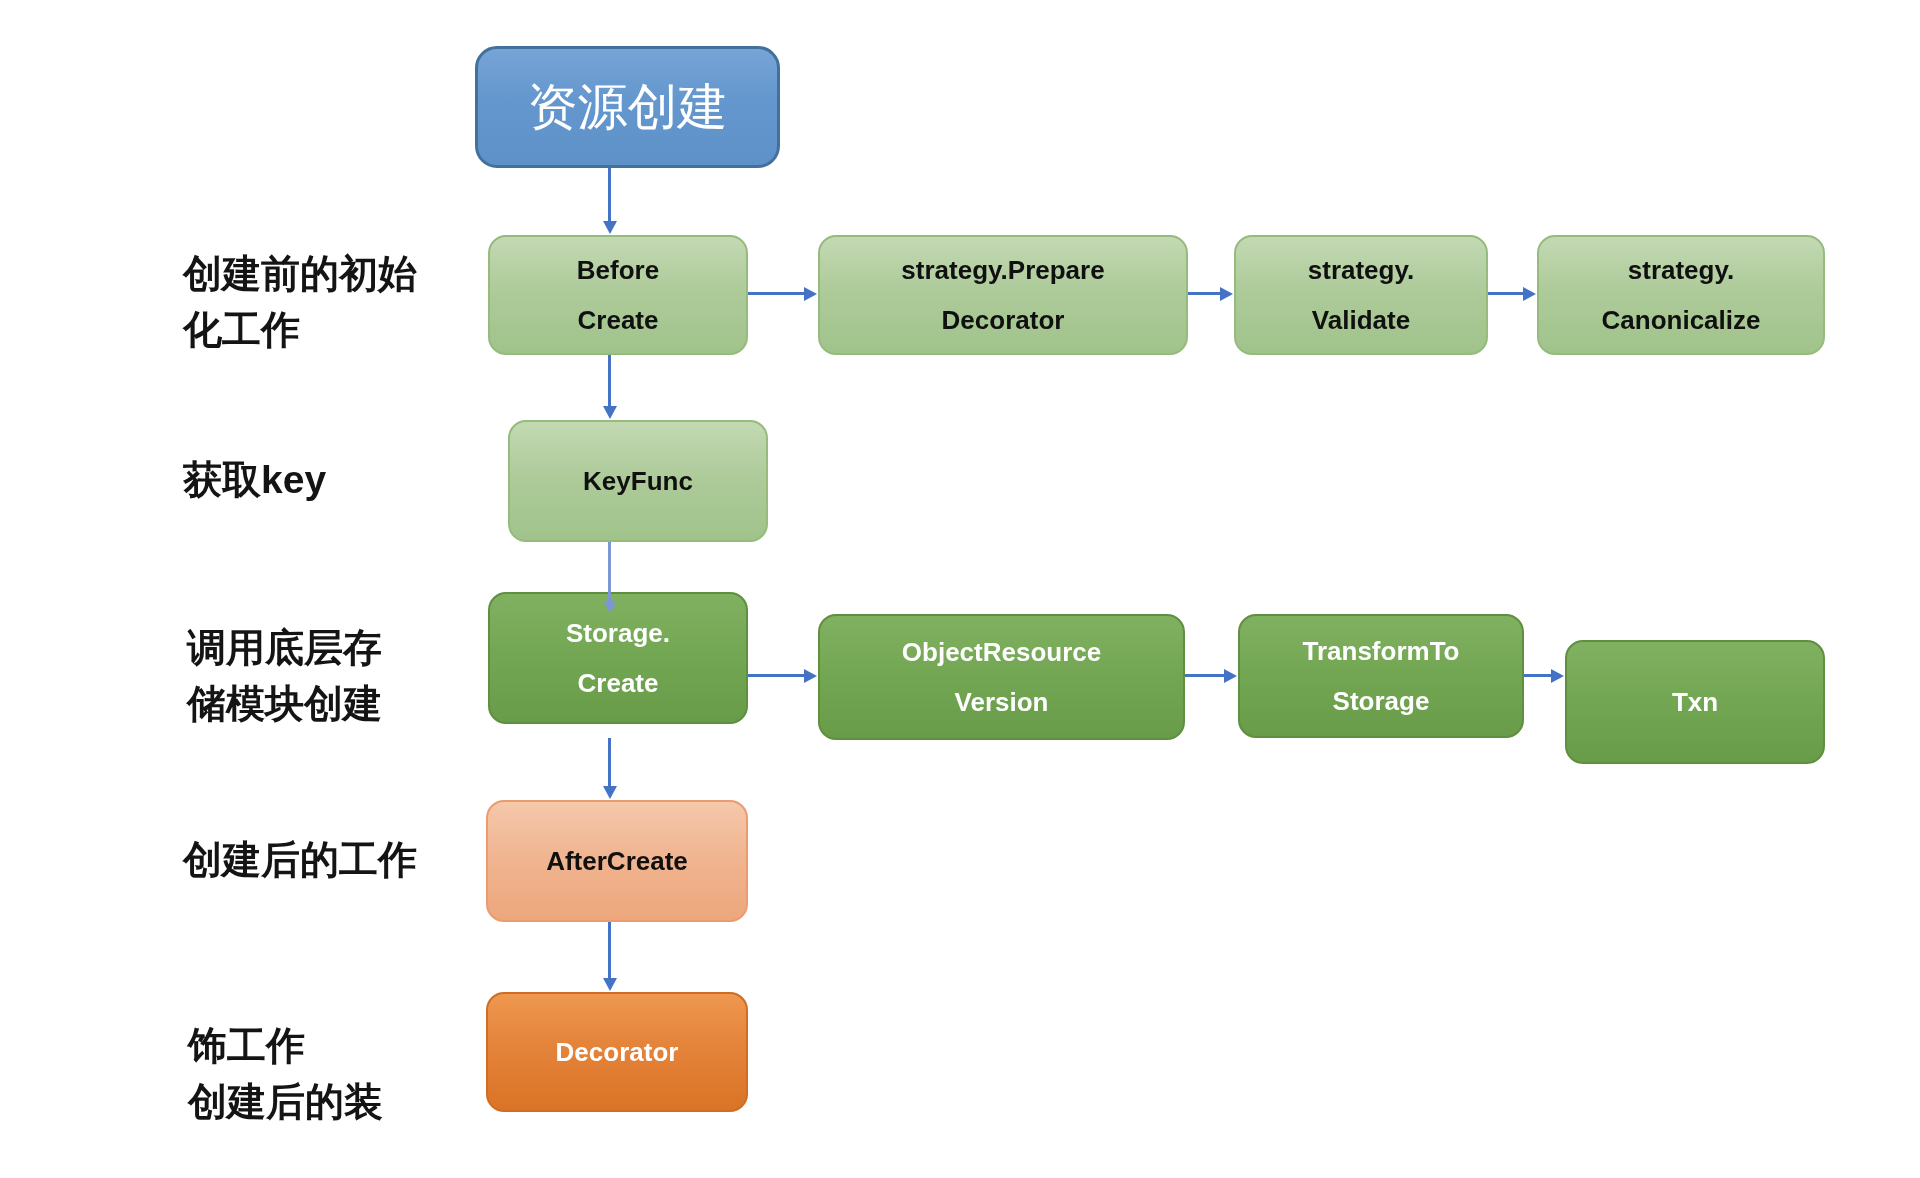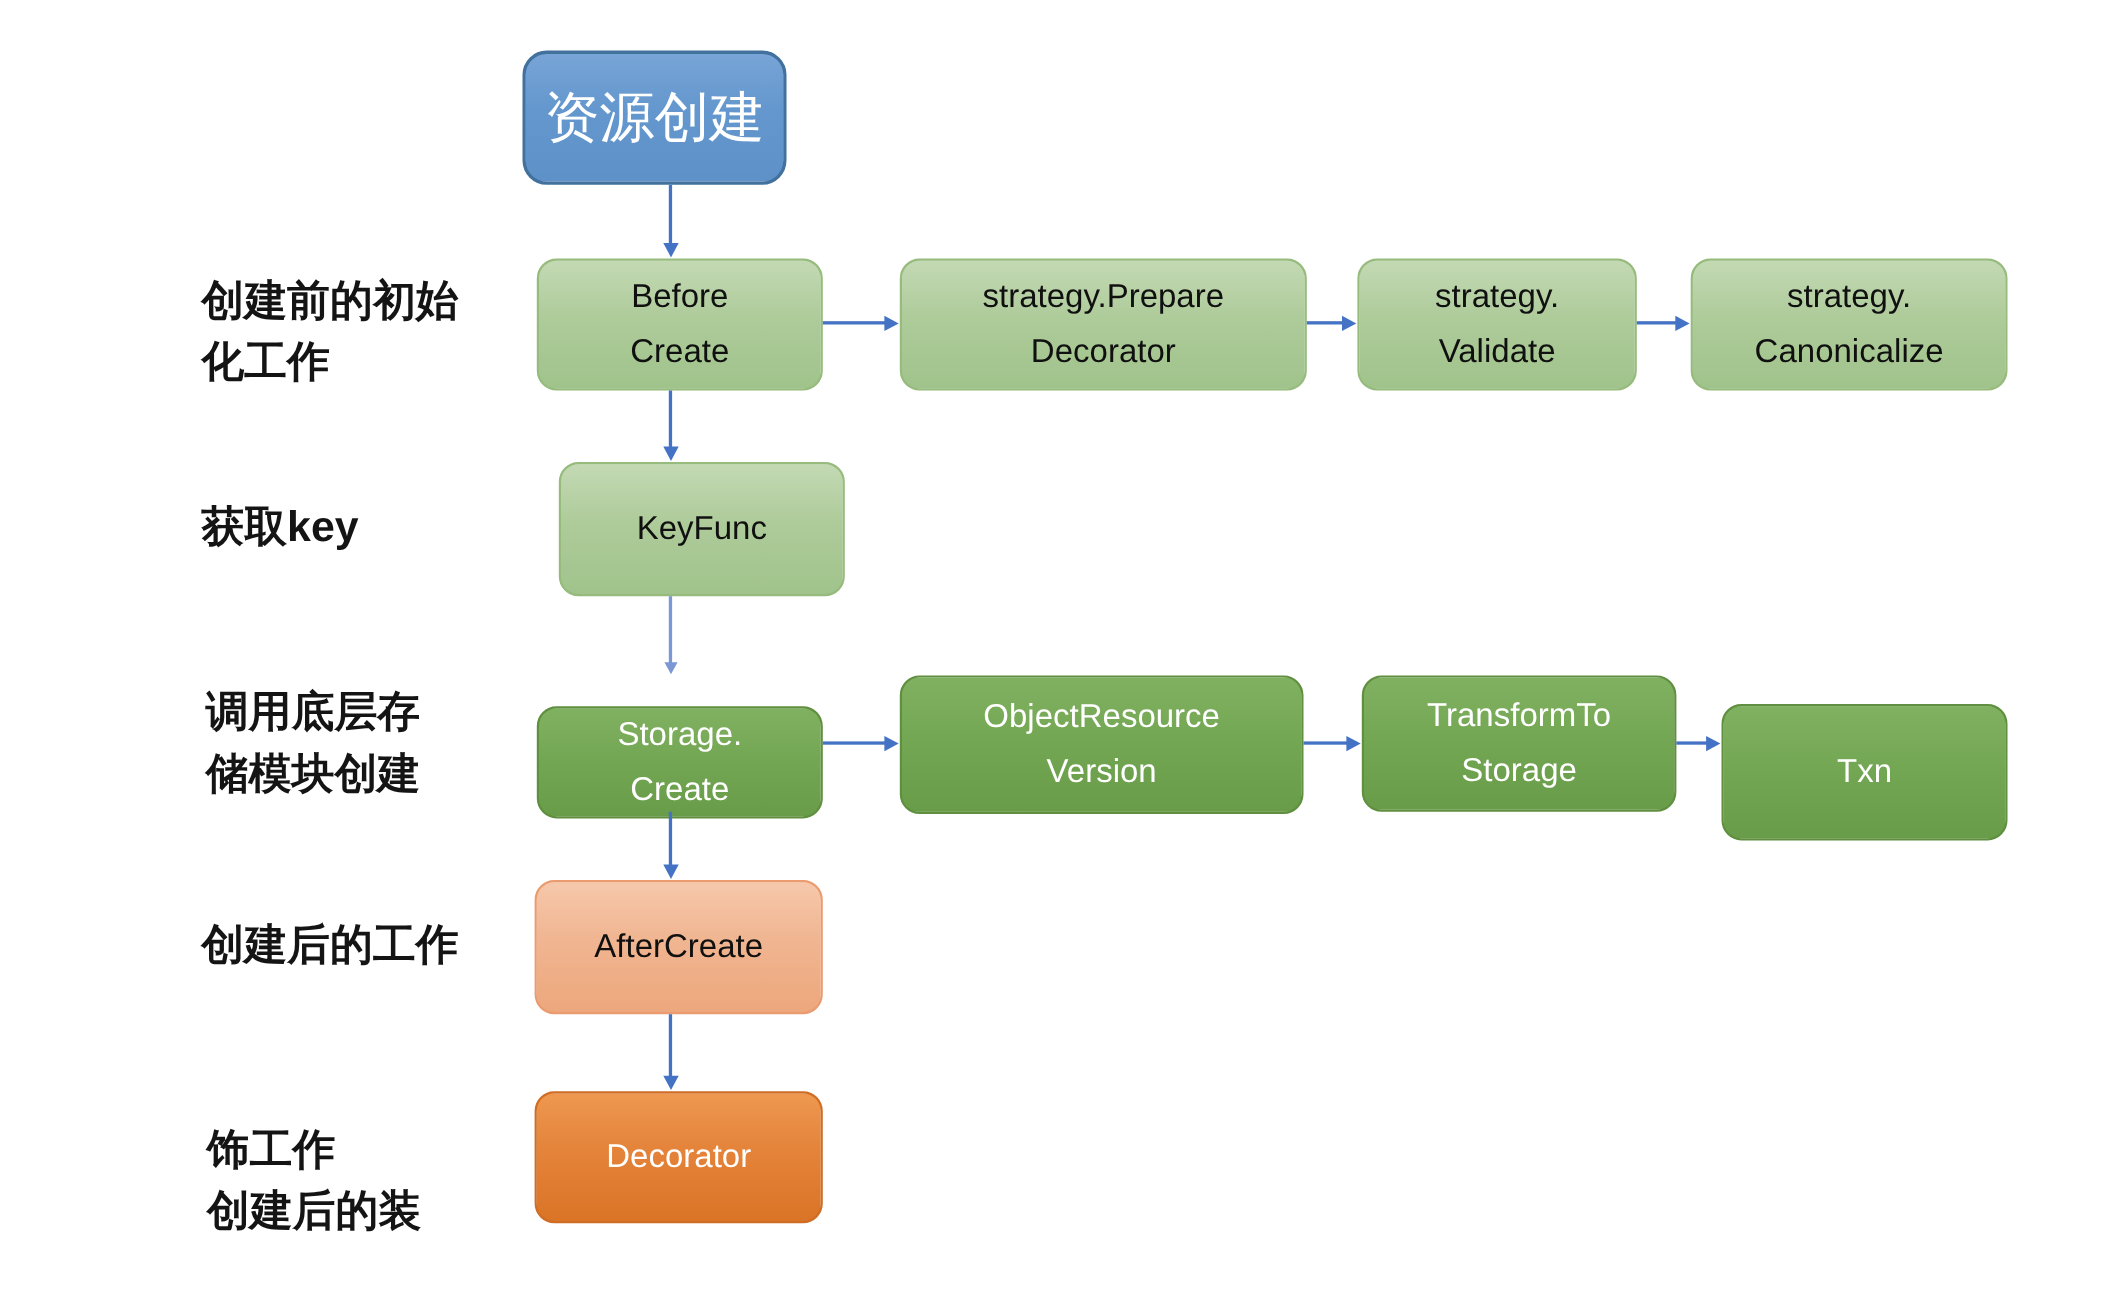--- a/index.html
+++ b/index.html
@@ -14,21 +14,21 @@
   .node{
     position:absolute;
     display:flex;flex-direction:column;
     align-items:center;justify-content:center;
     border-radius:18px;
     box-sizing:border-box;
     text-align:center;
   }
   .node .tl{
     display:block;
-    font-size:30px;font-weight:400;line-height:50px;
+    font-size:26px;font-weight:700;line-height:50px;
     white-space:nowrap;
   }
   .g-blue{
     background:linear-gradient(180deg,#78a4d7 0%,#6397cd 45%,#5e91c8 100%);
     border:3px solid #41719c;color:#ffffff;border-radius:22px;
   }
   .g-blue .tl{font-size:50px;font-weight:500;line-height:60px;}
   .g-light{
     background:linear-gradient(180deg,#c3d9b3 0%,#aecb9a 45%,#a0c38b 100%);
     border:2px solid #96bb7d;color:#101010;
@@ -87,21 +87,21 @@
     <span>储模块创建</span>
   </div>
   <div class="rlabel" style="left:148px;top:832px">
     <span>创建后的工作</span>
   </div>
   <div class="rlabel" style="left:153px;top:1018px">
     <span>饰工作</span>
     <span>创建后的装</span>
   </div>
 
-  <div class="node g-blue" style="left:475px;top:46px;width:240px;height:122px">
+  <div class="node g-blue" style="left:475px;top:46px;width:305px;height:122px">
     <span class="tl">资源创建</span>
   </div>
 
   <div class="node g-light" style="left:488px;top:235px;width:260px;height:120px">
     <span class="tl">Before</span>
     <span class="tl">Create</span>
   </div>
   <div class="node g-light" style="left:818px;top:235px;width:370px;height:120px">
     <span class="tl">strategy.Prepare</span>
     <span class="tl">Decorator</span>
@@ -112,21 +112,21 @@
   </div>
   <div class="node g-light" style="left:1537px;top:235px;width:288px;height:120px">
     <span class="tl">strategy.</span>
     <span class="tl">Canonicalize</span>
   </div>
 
   <div class="node g-light" style="left:508px;top:420px;width:260px;height:122px">
     <span class="tl">KeyFunc</span>
   </div>
 
-  <div class="node g-dark" style="left:488px;top:642px;width:260px;height:102px">
+  <div class="node g-dark" style="left:488px;top:592px;width:260px;height:132px">
     <span class="tl">Storage.</span>
     <span class="tl">Create</span>
   </div>
   <div class="node g-dark" style="left:818px;top:614px;width:367px;height:126px">
     <span class="tl">ObjectResource</span>
     <span class="tl">Version</span>
   </div>
   <div class="node g-dark" style="left:1238px;top:614px;width:286px;height:124px">
     <span class="tl">TransformTo</span>
     <span class="tl">Storage</span>

